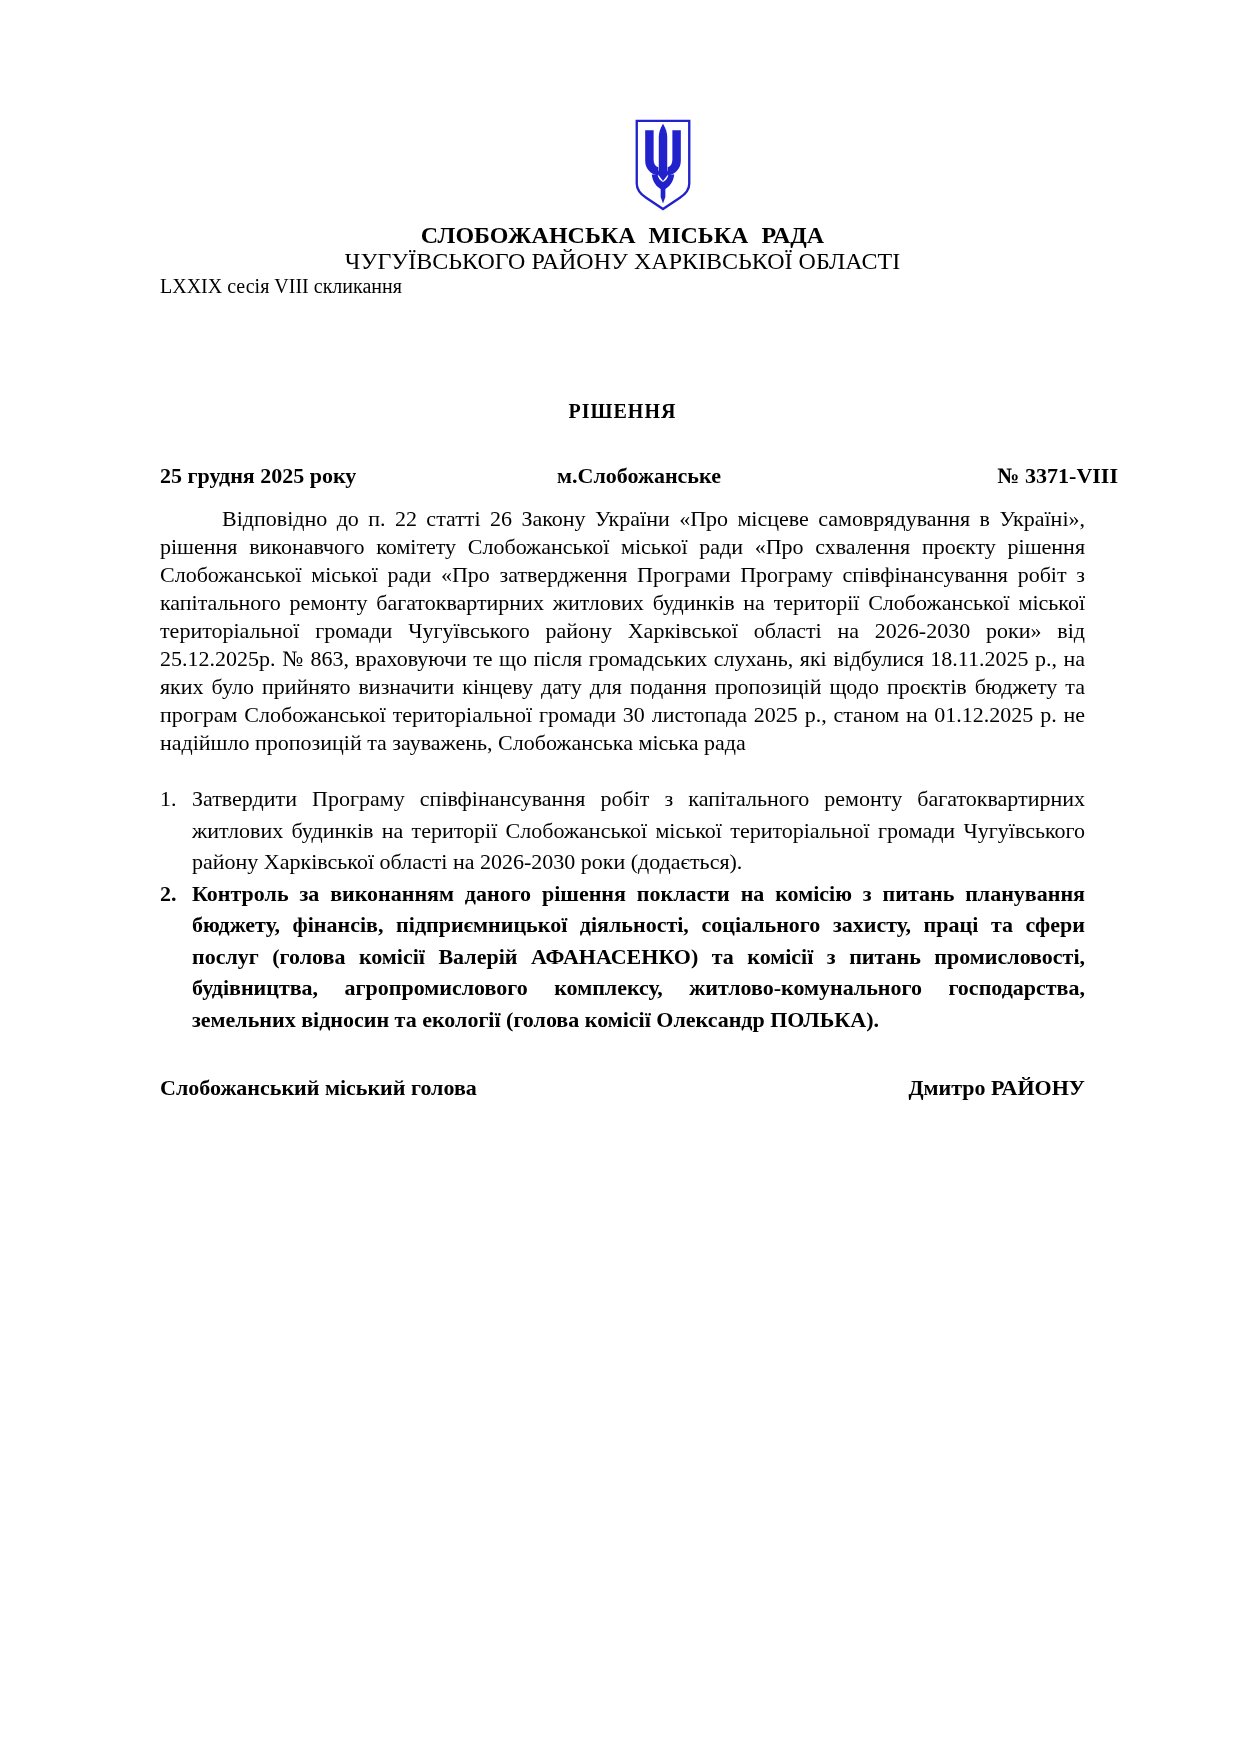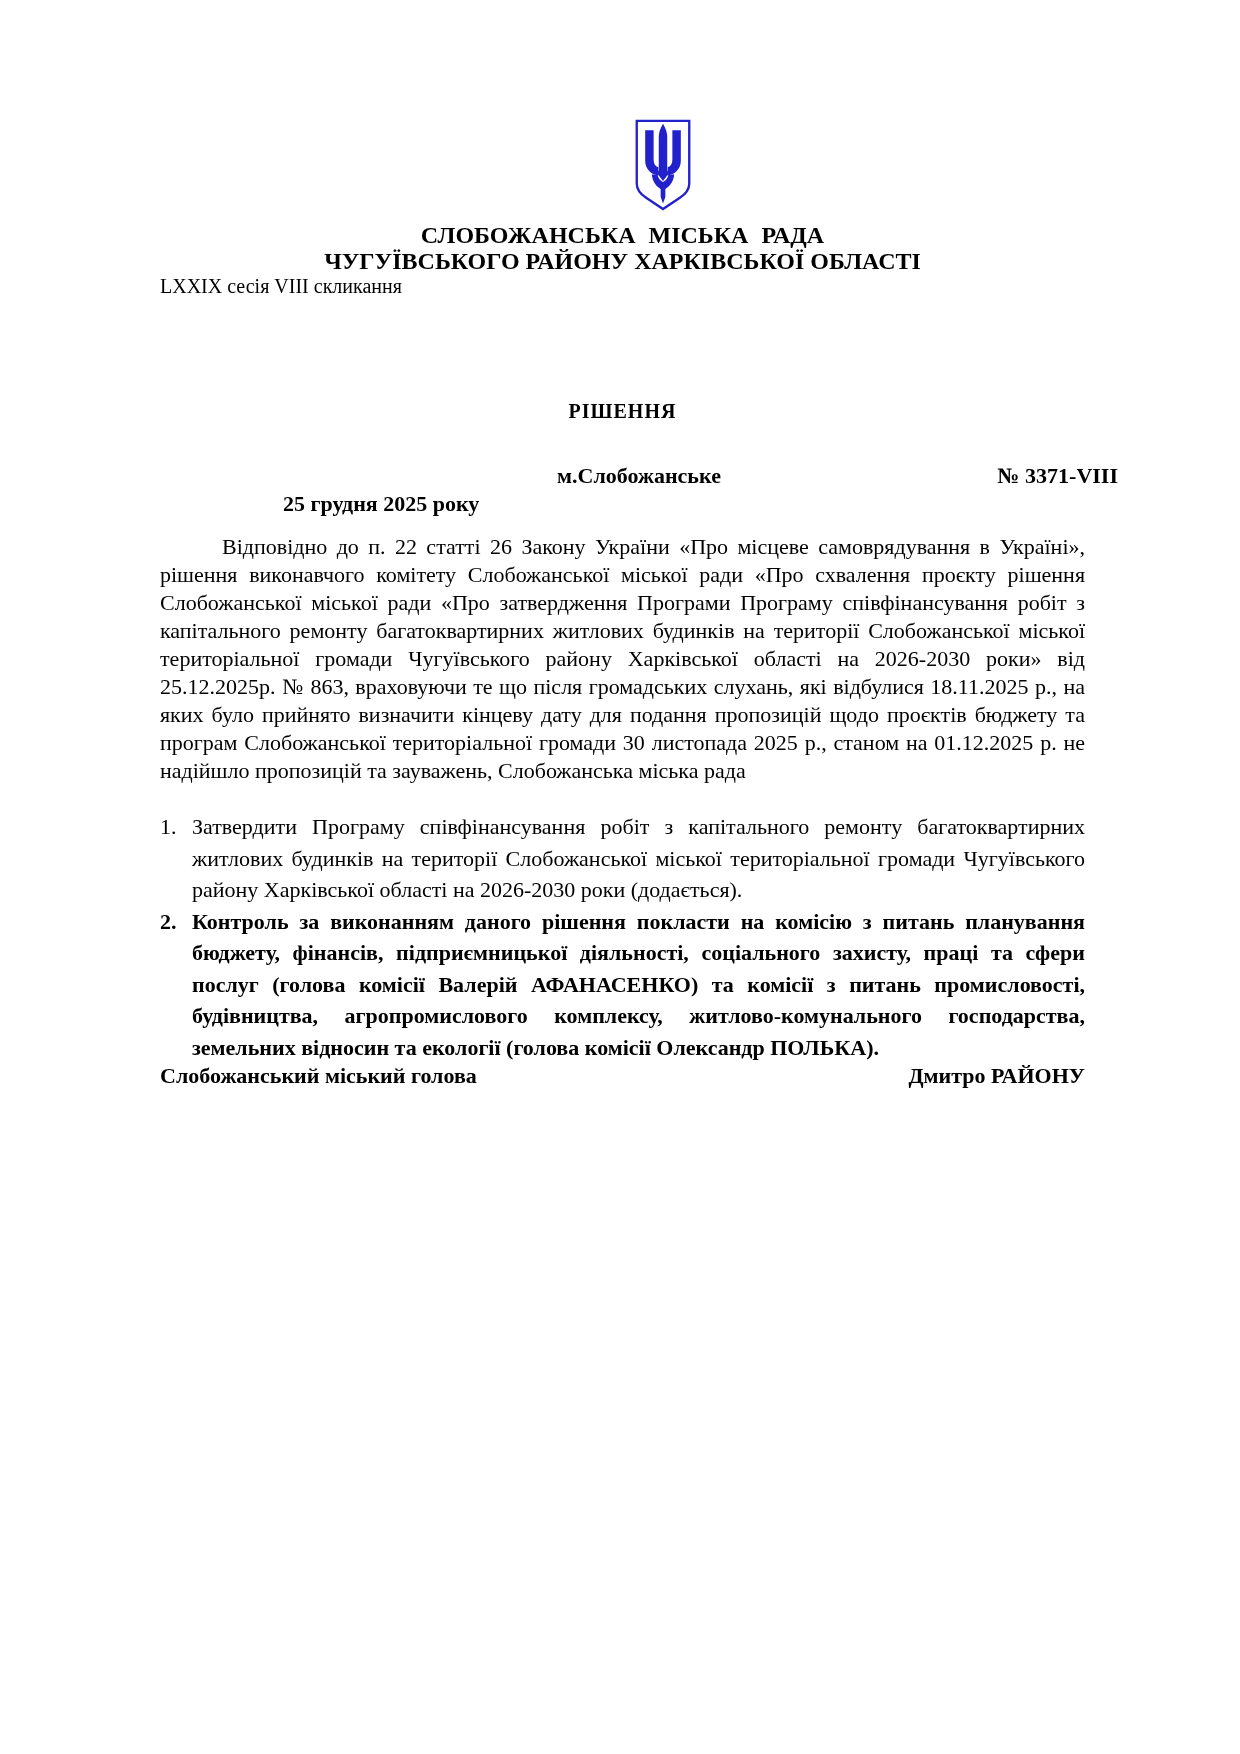--- a/index.html
+++ b/index.html
@@ -30,21 +30,21 @@
   .org-line1 {
     margin-top: 10px;
     text-align: center;
     font-weight: bold;
     font-size: 24px;
     line-height: 26px;
     word-spacing: 7px;
   }
   .org-line2 {
     text-align: center;
-    font-weight: bold;
+    font-weight: normal;
     font-size: 24px;
     line-height: 26px;
   }
   .session-line {
     text-align: left;
     font-size: 20px;
     line-height: 25px;
   }
   .doc-type {
     margin-top: 98px;
@@ -55,21 +55,21 @@
     letter-spacing: 1px;
   }
   .meta-row {
     margin-top: 38px;
     margin-right: -33px;
     display: flex;
     font-weight: bold;
     font-size: 22px;
     line-height: 26px;
   }
-  .meta-row .m-left  { flex: 1; text-align: right; margin-top: 28px; }
+  .meta-row .m-left  { flex: 1; text-align: left; }
   .meta-row .m-mid   { flex: 1; text-align: center; }
   .meta-row .m-right { flex: 1; text-align: right; }
   .title-block {
     margin-top: 38px;
     width: 478px;
     font-weight: bold;
     font-size: 21.5px;
     line-height: 30px;
     text-align: justify;
   }
@@ -96,20 +96,21 @@
   }
   .list-item .li-num {
     flex: 0 0 32px;
   }
   .list-item .li-text {
     flex: 1;
     text-align: justify;
   }
   .list-item.bold { font-weight: bold; }
   .signature-row {
+    margin-top: 40px;
     display: flex;
     justify-content: space-between;
     font-weight: bold;
     font-size: 22px;
     line-height: 26px;
   }
 </style>
 </head>
 <body>
 

